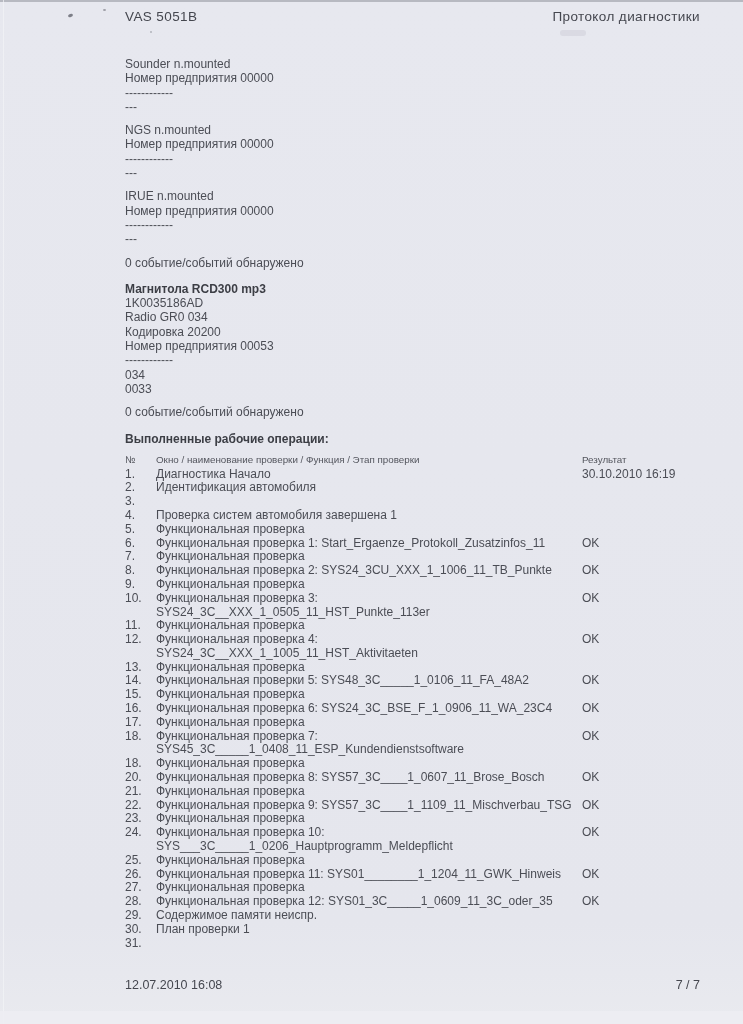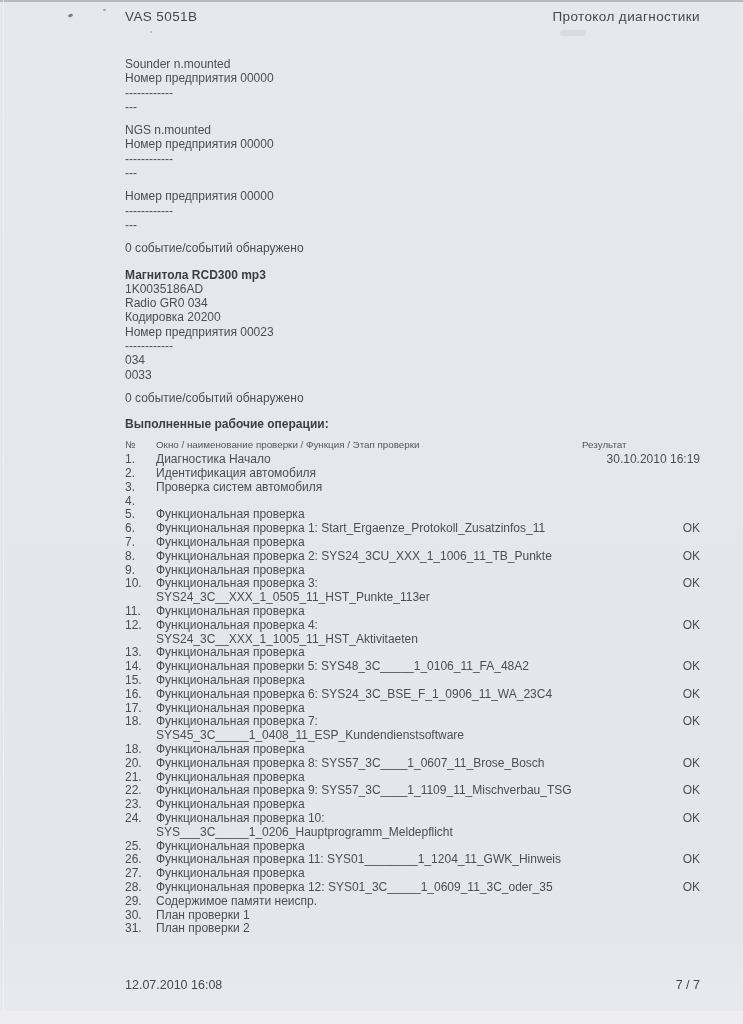--- a/index.html
+++ b/index.html
@@ -37,21 +37,21 @@
   }
   .ops-head{
     display:grid;grid-template-columns:31px 1fr 118px;
     font-size:9.8px;color:#53555d;line-height:12px;margin-bottom:2px;
   }
   .ops-head .c-res{text-align:left;}
   .op-row{
     display:grid;grid-template-columns:31px 1fr 118px;
     line-height:13.8px;font-size:12px;
   }
-  .op-row .c-res{text-align:right;}
+  .op-row .c-res{text-align:left;}
   .op-name div{white-space:pre;}
 
   .ftr{
     position:absolute;top:978px;left:125px;width:575px;
     display:flex;justify-content:space-between;
     font-size:12.5px;color:#45474f;
   }
 </style>
 </head>
 <body>
@@ -78,33 +78,34 @@
           <div class="line">------------</div>
           <div class="line">---</div>
         </div>
         <div class="block">
           <div class="line">NGS n.mounted</div>
           <div class="line">Номер предприятия 00000</div>
           <div class="line">------------</div>
           <div class="line">---</div>
         </div>
         <div class="block">
+          <div class="line">IRUE n.mounted</div>
           <div class="line">Номер предприятия 00000</div>
           <div class="line">------------</div>
           <div class="line">---</div>
         </div>
         <div class="block evt">
           <div class="line">0 событие/событий обнаружено</div>
         </div>
         <div class="block">
           <div class="line bold">Магнитола RCD300 mp3</div>
           <div class="line">1K0035186AD</div>
           <div class="line">Radio GR0 034</div>
           <div class="line">Кодировка 20200</div>
-          <div class="line">Номер предприятия 00023</div>
+          <div class="line">Номер предприятия 00053</div>
           <div class="line">------------</div>
           <div class="line">034</div>
           <div class="line">0033</div>
         </div>
         <div class="block evt">
           <div class="line">0 событие/событий обнаружено</div>
         </div>
       </div>
 
     <section class="ops">
@@ -124,27 +125,27 @@
           </div>
           <div class="op-row">
             <span class="c-num">2.</span>
             <span class="op-name">
               <div>Идентификация автомобиля</div>
             </span>
             <span class="c-res"></span>
           </div>
           <div class="op-row">
             <span class="c-num">3.</span>
-            <span class="op-name">
-              <div>Проверка систем автомобиля</div>
-            </span>
             <span class="c-res"></span>
           </div>
           <div class="op-row">
             <span class="c-num">4.</span>
+            <span class="op-name">
+              <div>Проверка систем автомобиля завершена 1</div>
+            </span>
             <span class="c-res"></span>
           </div>
           <div class="op-row">
             <span class="c-num">5.</span>
             <span class="op-name">
               <div>Функциональная проверка</div>
             </span>
             <span class="c-res"></span>
           </div>
           <div class="op-row">
@@ -321,23 +322,20 @@
           </div>
           <div class="op-row">
             <span class="c-num">30.</span>
             <span class="op-name">
               <div>План проверки 1</div>
             </span>
             <span class="c-res"></span>
           </div>
           <div class="op-row">
             <span class="c-num">31.</span>
-            <span class="op-name">
-              <div>План проверки 2</div>
-            </span>
             <span class="c-res"></span>
           </div>
         </div>
     </section>
   </main>
 
   <footer class="ftr">
     <span>12.07.2010 16:08</span>
     <span>7 / 7</span>
   </footer>

